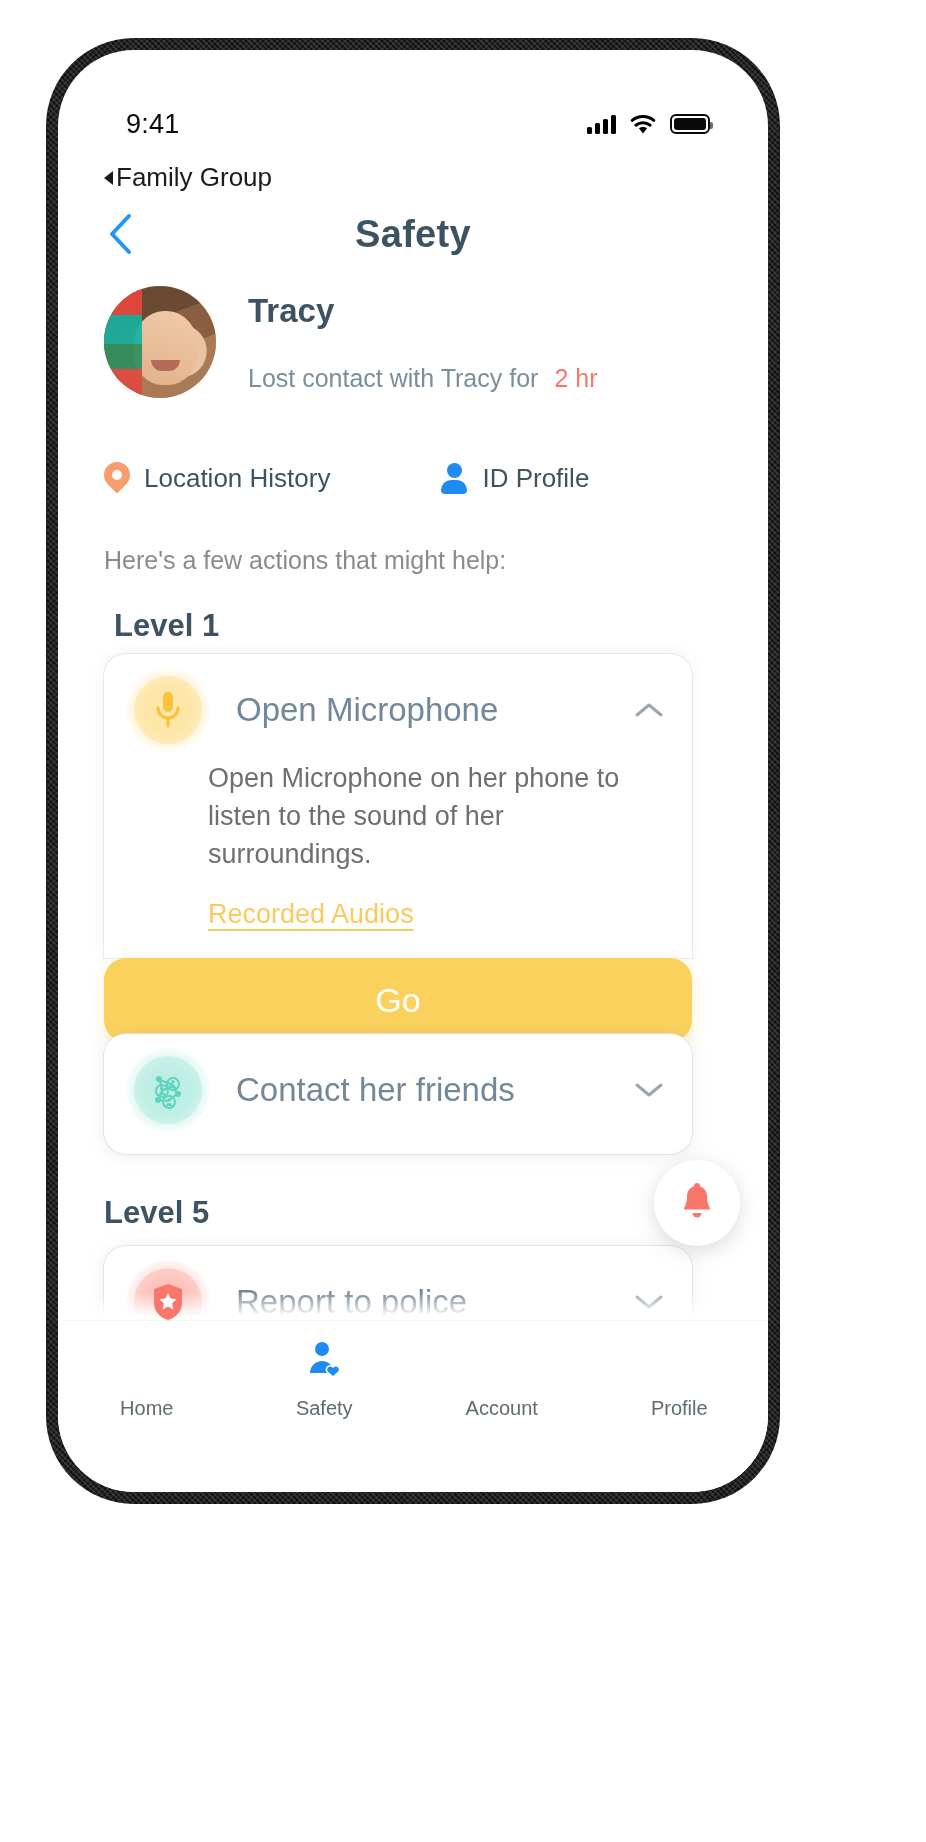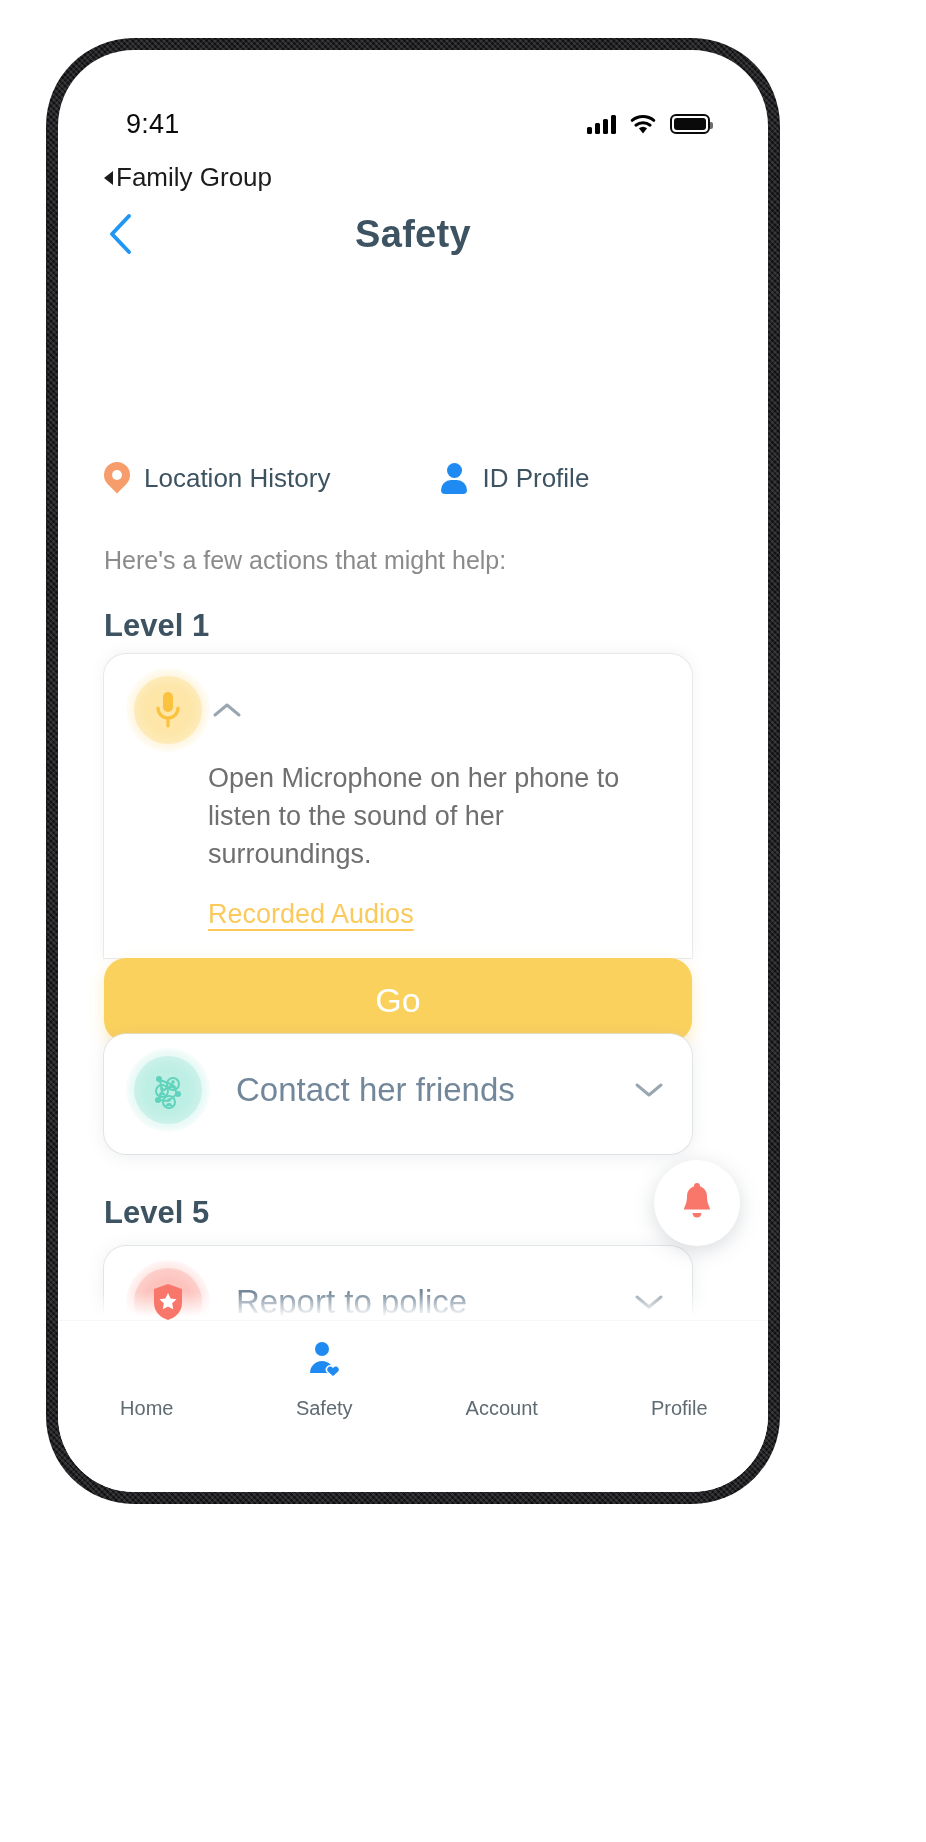--- a/index.html
+++ b/index.html
@@ -151,21 +151,21 @@
   
   .helper {
     position:absolute; left: 46px; top: 496px;
     font-size: 25px; color: #8b8b8b;
   }
 
   
   .level-heading {
     position:absolute; left: 46px; font-size: 31px; font-weight: bold; color: #3d5361;
   }
-  .lv1 { top: 558px; }
+  .lv1 { top: 558px; margin-left: 10px; }
   .lv2 { top: 1145px; }
 
   .card {
     position:absolute; left: 46px; width: 588px;
     background:#fff; border-radius: 22px;
     box-shadow: 0 2px 18px rgba(120,130,140,.14), 0 0 0 1px rgba(225,230,234,.75);
   }
   .card-mic { top: 604px; height: 304px; border-radius: 22px 22px 0 0; box-shadow: 0 -2px 14px rgba(120,130,140,.10), 0 0 0 1px rgba(228,232,236,.7); }
   .card-friends { top: 984px; height: 120px; }
   .card-police { top: 1196px; height: 120px; }
@@ -264,20 +264,35 @@
 
     <div class="navbar">
       <div class="nav-back">
         <svg width="26" height="44" viewBox="0 0 26 44">
           <path d="M22 4 L5 22 L22 40" stroke="#2196f3" stroke-width="4" fill="none" stroke-linecap="round" stroke-linejoin="round"></path>
         </svg>
       </div>
       <div class="nav-title">Safety</div>
     </div>
 
+    <div class="profile">
+      <div class="avatar">
+        <div class="ph-hair"></div>
+        <div class="ph-face"></div>
+        <div class="ph-stripes"></div>
+        <div class="ph-smile"></div>
+      </div>
+      <div class="profile-info">
+        <div class="profile-name">Tracy</div>
+        <div class="profile-status">
+          <span>Lost contact with Tracy for</span>
+          <span class="dur">2 hr</span>
+        </div>
+      </div>
+    </div>
 
     <div class="quicklinks">
       <div class="qlink">
         <span class="pin-icon"></span>
         <span>Location History</span>
       </div>
       <div class="qlink second">
         <span class="person-icon"></span>
         <span>ID Profile</span>
       </div>
@@ -289,20 +304,21 @@
 
     <div class="card card-mic">
       <div class="card-head">
         <div class="glow glow-yellow">
           <svg width="34" height="46" viewBox="0 0 34 46">
             <rect x="12" y="5" width="10" height="20" rx="5" fill="#fbc23f"></rect>
             <path d="M7 21a10 10 0 0 0 20 0" stroke="#fbc23f" stroke-width="3.2" fill="none" stroke-linecap="round"></path>
             <path d="M17 31v8" stroke="#fbc23f" stroke-width="3.2" stroke-linecap="round"></path>
           </svg>
         </div>
+        <div class="card-title">Open Microphone</div>
         <div class="chev">
           <svg width="30" height="18" viewBox="0 0 30 18">
             <path d="M3 14 L15 4 L27 14" stroke="#9aa7b1" stroke-width="3" fill="none" stroke-linecap="round" stroke-linejoin="round"></path>
           </svg>
         </div>
       </div>
       <div class="card-body">
         <div class="card-desc">Open Microphone on her phone to listen to the sound of her surroundings.</div>
         <a class="card-link" href="#">Recorded Audios</a>
       </div>

